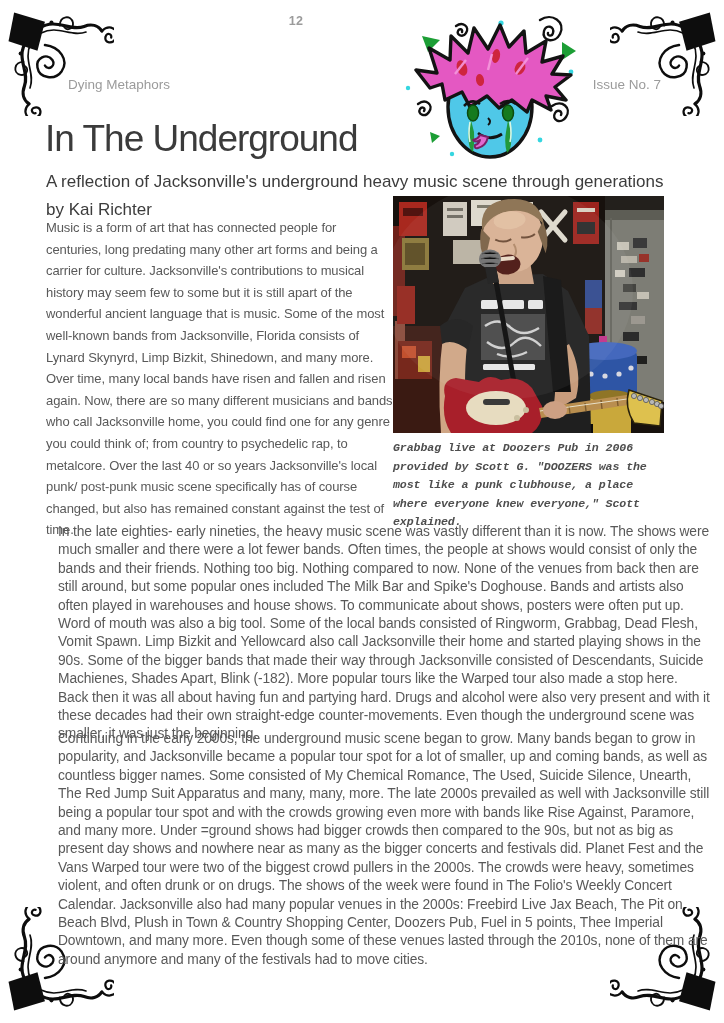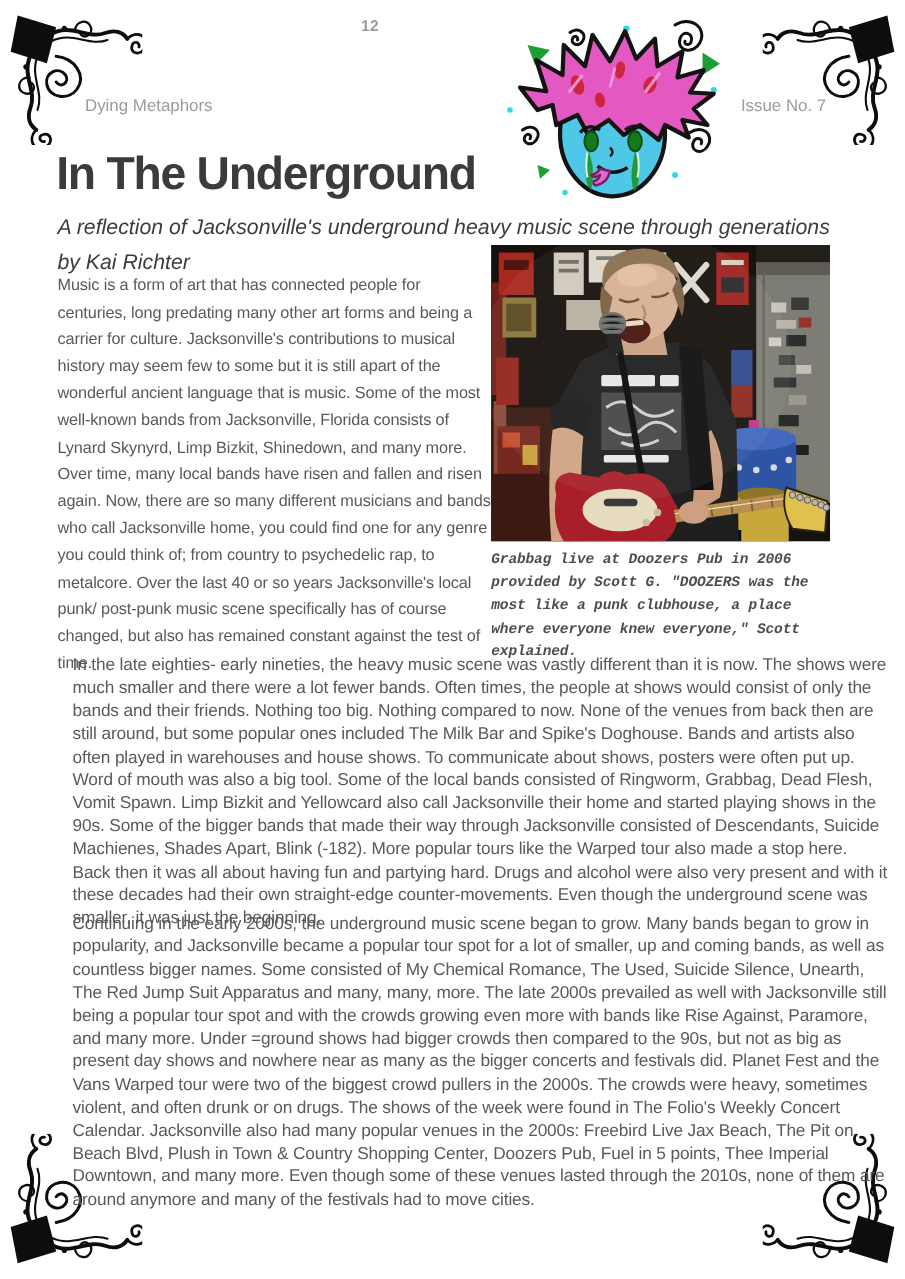--- a/index.html
+++ b/index.html
@@ -15,25 +15,25 @@
   .fl-br{right:2px;bottom:4px;transform:scale(-1,-1);}
   .page-number{
     position:absolute;top:14px;left:0;width:592px;text-align:center;
     font-size:12.5px;font-weight:bold;color:#9b9b9b;letter-spacing:.3px;
   }
   .pub-name{position:absolute;left:68px;top:77px;font-size:13.5px;color:#9b9b9b;}
   .issue-no{position:absolute;right:63px;top:77px;font-size:13.5px;color:#9b9b9b;}
   .logo{position:absolute;left:400px;top:12px;width:180px;height:150px;}
   .title{
     position:absolute;left:45px;top:118px;margin:0;
-    font-size:37px;font-weight:bold;color:#3b3b3b;letter-spacing:-1px;
+    font-size:37px;font-weight:normal;color:#3b3b3b;letter-spacing:-1px;
   }
   .subtitle{
     position:absolute;left:46px;top:168px;margin:0;width:636px;
-    font-size:17px;font-style:italic;color:#3c3c3c;line-height:1.62;
+    font-size:17px;color:#3c3c3c;line-height:1.62;
   }
   .body-col{
     position:absolute;left:46px;top:217px;margin:0;width:347px;
     font-size:13px;color:#595959;line-height:21.6px;letter-spacing:-.1px;
   }
   figure.photo-block{position:absolute;left:393px;top:196px;margin:0;width:271px;}
   .photo{display:block;width:271px;height:237px;background:#17110d;}
   figcaption{
     margin-top:6px;font-size:11.6px;font-style:italic;font-weight:600;
     color:#4e4e4e;line-height:1.6;letter-spacing:-.1px;font-family:Liberation Mono, monospace;

